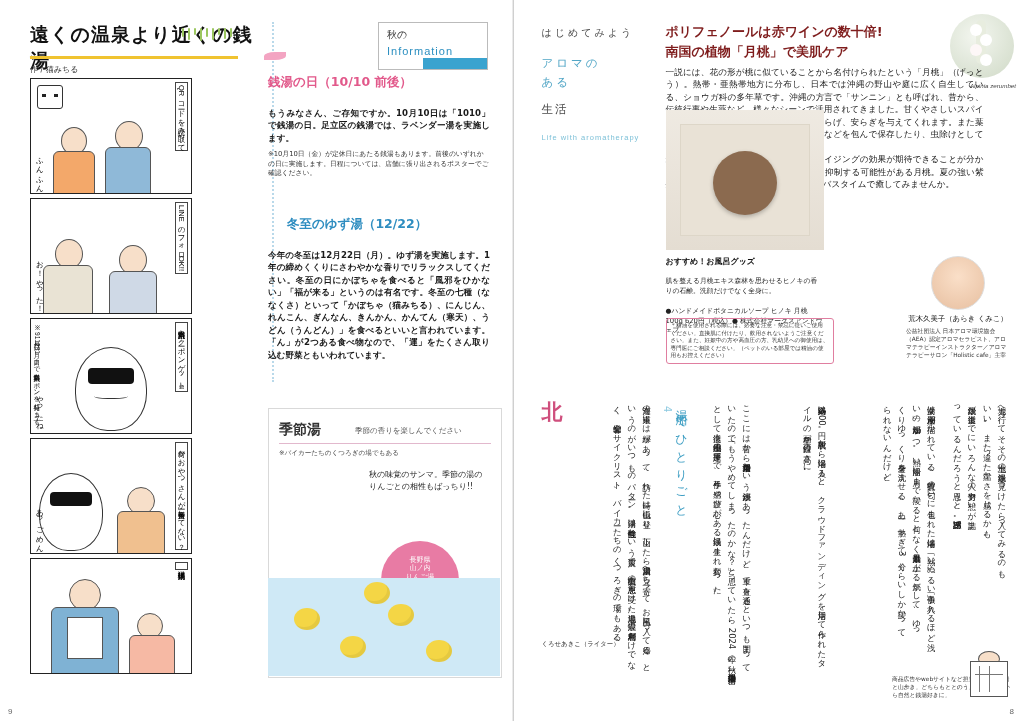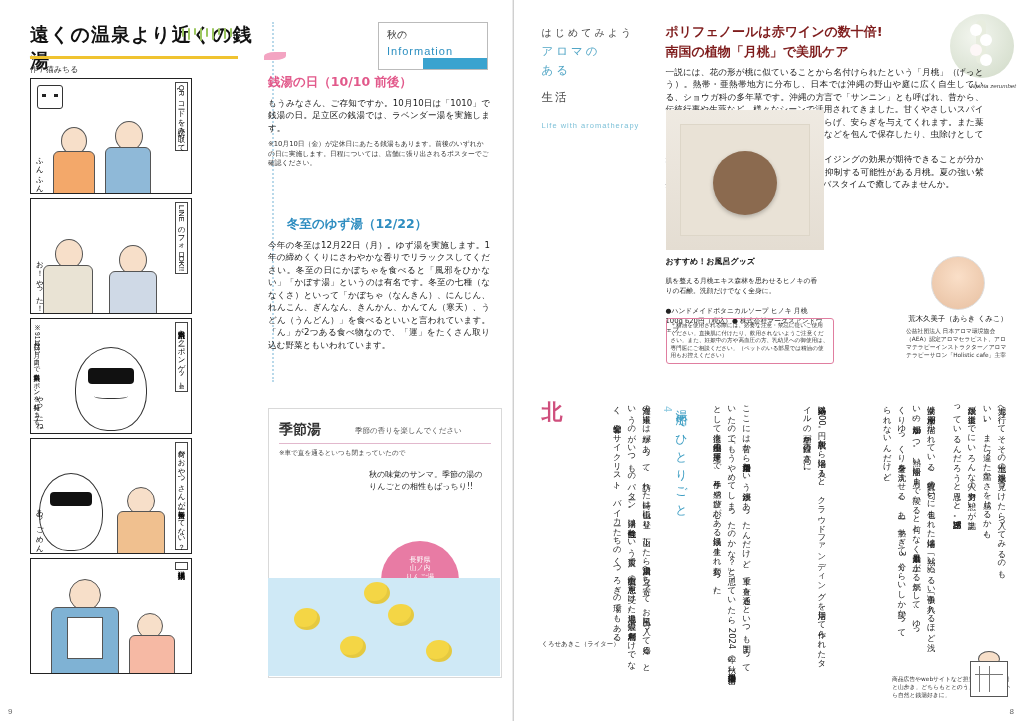--- a/index.html
+++ b/index.html
@@ -45,21 +45,21 @@
 
   
   .info-box{position:absolute;left:378px;top:22px;width:108px;height:46px;border:1px solid #bbb;background:#fff;}
   .info-box .t1{position:absolute;left:8px;top:5px;font-size:10px;color:#333;}
   .info-box .t2{position:absolute;left:8px;top:22px;font-size:11px;letter-spacing:1px;color:#2b8fc0;}
   .info-box .bar{position:absolute;right:0;bottom:0;width:64px;height:11px;background:#3aa3cf;}
 
   .pinkhead{font-size:12.5px;font-weight:bold;color:#e2598b;}
   .bluehead{font-size:12.5px;font-weight:bold;color:#2e8dc0;margin-left:19px;}
   .sec{position:absolute;width:222px;}
-  .sec .txt{margin-top:6px;}
+  .sec .txt{margin-top:16px;font-weight:bold;}
   .note{font-size:6.8px;line-height:1.35;color:#333;margin-top:6px;}
 
   .kisetsu{position:absolute;left:268px;top:408px;width:232px;height:268px;border:1px solid #d9d9d9;}
   .kisetsu .kt{position:absolute;left:10px;top:12px;font-size:14px;font-weight:bold;color:#333;}
   .kisetsu .ks{position:absolute;left:86px;top:17px;font-size:7.5px;color:#555;}
   .kisetsu .kline{position:absolute;left:10px;top:34px;width:212px;height:1px;background:#e2b8cd;}
   .kisetsu .kfree{position:absolute;left:10px;top:40px;font-size:6.6px;color:#444;}
   .kisetsu .ktxt{position:absolute;left:100px;top:60px;width:120px;font-size:8px;line-height:1.5;color:#222;}
   .kisetsu .kbot{position:absolute;left:10px;top:206px;width:200px;font-size:8px;line-height:1.5;color:#222;}
   .circ{position:absolute;border-radius:50%;display:flex;flex-direction:column;
@@ -68,21 +68,21 @@
   .circ.pink{background:#e87ba4;}
   .circ .p{font-size:7px;line-height:1.2;}
   .circ .n{font-size:12px;font-weight:bold;margin-top:1px;}
   .bath{position:absolute;left:268px;top:578px;width:232px;height:98px;background:#cfe9f6;}
   .yuzu{position:absolute;width:26px;height:22px;background:#f4d645;border-radius:50%;
          box-shadow:inset -3px -3px 0 rgba(0,0,0,.06);}
 
   
   .r-lead{position:absolute;left:28px;top:26px;width:120px;}
   .r-lead .l1{font-size:10px;letter-spacing:3px;color:#4b4b4b;}
-  .r-lead .l2{font-size:11.5px;letter-spacing:3px;color:#52a6c6;margin-top:4px;}
+  .r-lead .l2{font-size:11.5px;letter-spacing:3px;color:#52a6c6;margin-top:16px;}
   .r-lead .l3{font-size:11.5px;letter-spacing:3px;color:#52a6c6;margin-top:4px;}
   .r-lead .l4{font-size:11.5px;letter-spacing:2px;color:#4b4b4b;margin-top:12px;}
   .r-lead .script{font-size:7.5px;color:#7ec1d8;margin-top:16px;letter-spacing:1px;}
 
   .r-head{position:absolute;left:152px;top:22px;width:256px;}
   .r-head .h1{font-size:13px;font-weight:bold;color:#7f1d1d;line-height:1.5;}
   .r-art{position:absolute;left:152px;top:66px;width:320px;}
 
   .photo-plant{position:absolute;right:10px;top:14px;width:64px;height:64px;border-radius:50%;
                background:radial-gradient(circle at 40% 35%,#f3f6ef,#cfd9c6);overflow:hidden;}
@@ -223,28 +223,28 @@
         <div style="position:absolute;left:-4px;top:-22px;width:26px;height:16px;">
           <div style="width:22px;height:8px;background:#f3a4c2;border-radius:50% 0 50% 0;"></div>
         </div>
         <div class="pinkhead jp">銭湯の日（10/10 前後）</div>
         <div class="txt body-ja jp">もうみなさん、ご存知ですか。10月10日は「1010」で銭湯の日。足立区の銭湯では、ラベンダー湯を実施します。</div>
         <div class="note jp">※10月10日（金）が定休日にあたる銭湯もあります。前後のいずれかの日に実施します。日程については、店舗に張り出されるポスターでご確認ください。</div>
       </div>
 
       <div class="sec" style="left:268px;top:216px;">
         <div class="bluehead jp">冬至のゆず湯（12/22）</div>
-        <div class="txt body-ja jp">今年の冬至は12月22日（月）。ゆず湯を実施します。1年の締めくくりにさわやかな香りでリラックスしてください。冬至の日にかぼちゃを食べると「風邪をひかない」「かぼす湯」というのは有名です。冬至の七種（ななくさ）といって「かぼちゃ（なんきん）、にんじん、れんこん、ぎんなん、きんかん、かんてん（寒天）、うどん（うんどん）」を食べるといいと言われています。「ん」が2つある食べ物なので、「運」をたくさん取り込む野菜ともいわれています。</div>
+        <div class="txt body-ja jp">今年の冬至は12月22日（月）。ゆず湯を実施します。1年の締めくくりにさわやかな香りでリラックスしてください。冬至の日にかぼちゃを食べると「風邪をひかない」「福が来る」というのは有名です。冬至の七種（ななくさ）といって「かぼちゃ（猫みちる）、にんじん、れんこん、ぎんなん、きんかん、かんてん（寒天）、うどん（うんどん）」を食べるといいと言われています。「ん」が2つある食べ物なので、「運」をたくさん取り込む野菜ともいわれています。</div>
       </div>
 
       <div class="kisetsu">
         <div class="kt jp">季節湯</div>
         <div class="ks jp">季節の香りを楽しんでください</div>
         <div class="kline"></div>
-        <div class="kfree jp">※車で直を通るといつも閉まっていたので</div>
+        <div class="kfree jp">※バイカーたちのくつろぎの場でもある</div>
         <div class="ktxt jp">秋の味覚のサンマ。季節の湯のりんごとの相性もばっちり!!</div>
 
 
         <div class="circ pink" style="left:112px;top:132px;width:78px;height:78px;">
           <div class="p jp">長野県</div>
           <div class="p jp" style="white-space:pre-line">山ノ内
 りんご湯</div>
           <div class="n">11/30</div>
           <div class="p">(日)</div>
         </div>

